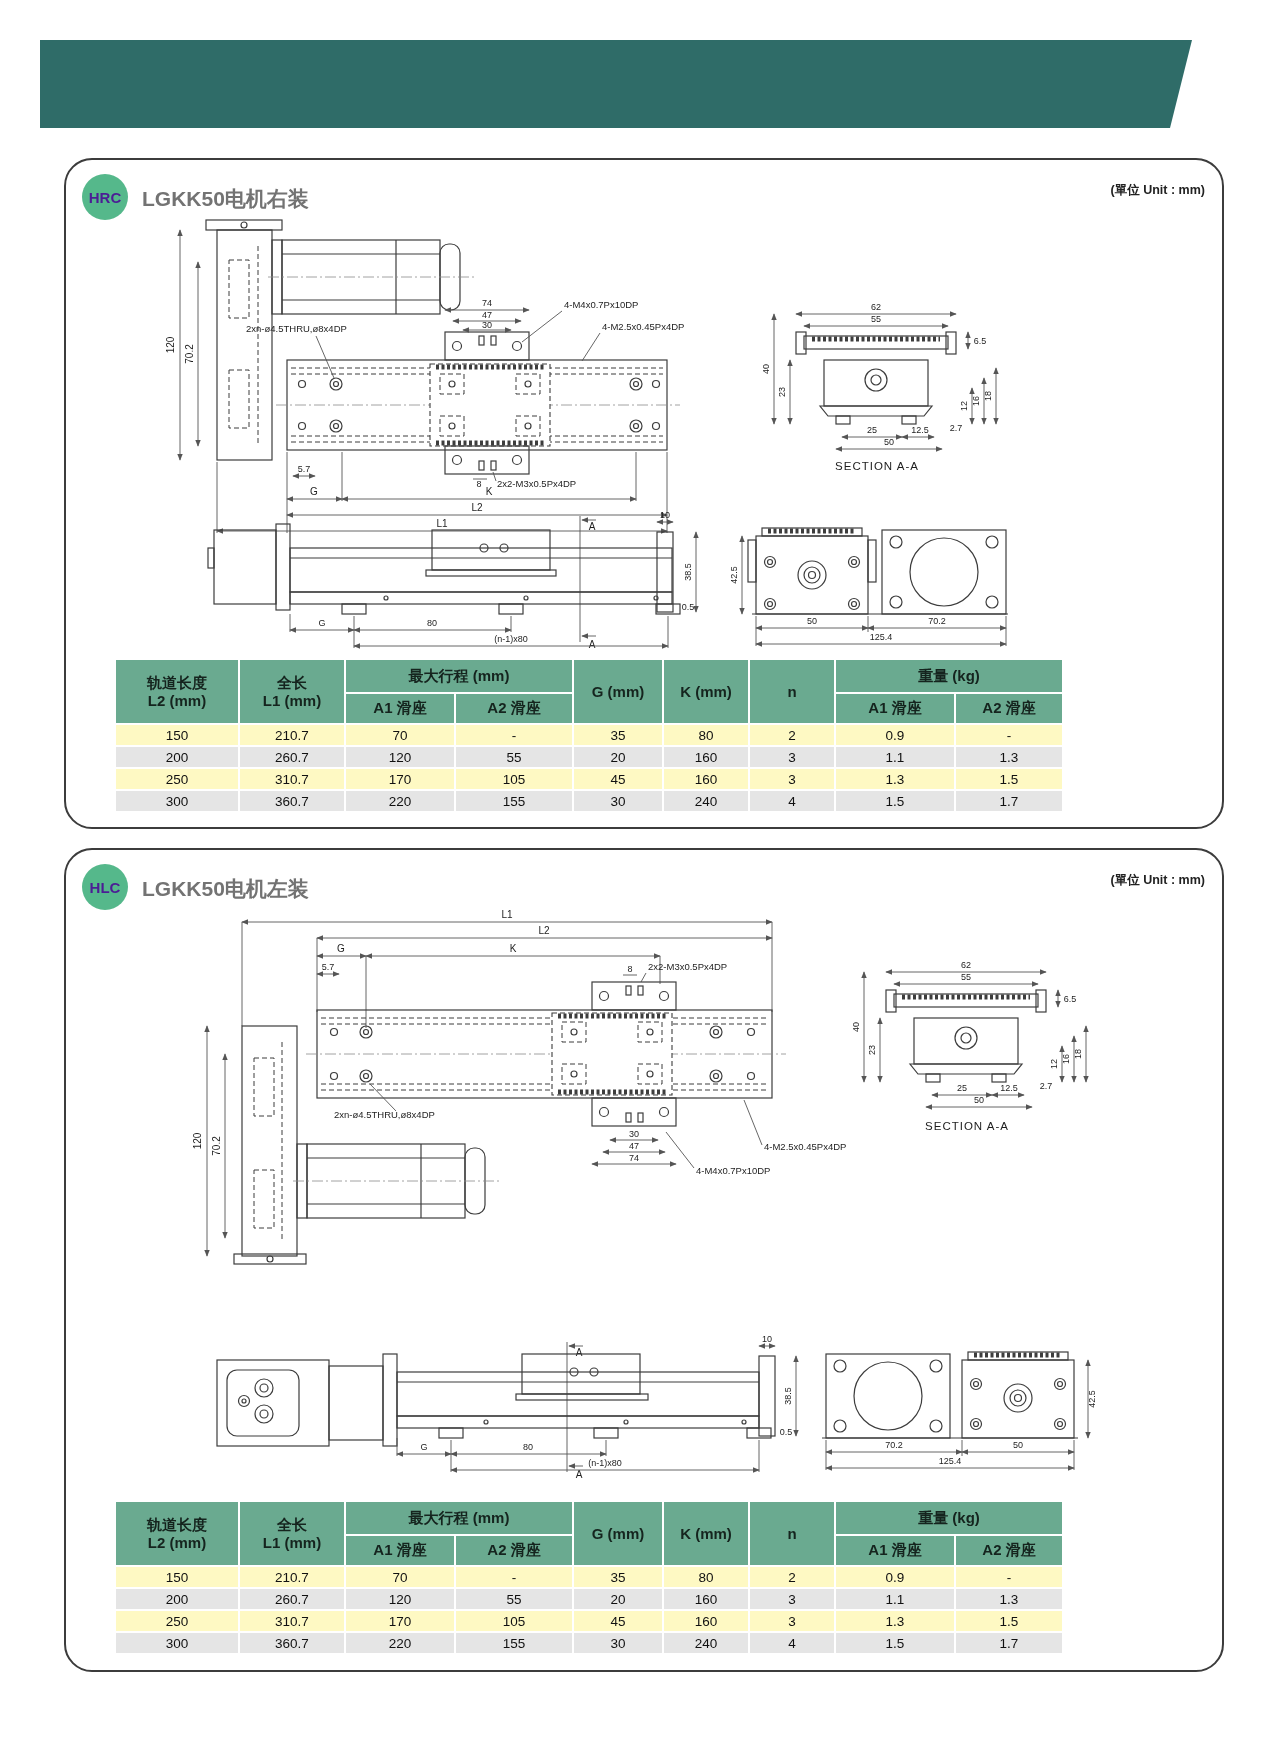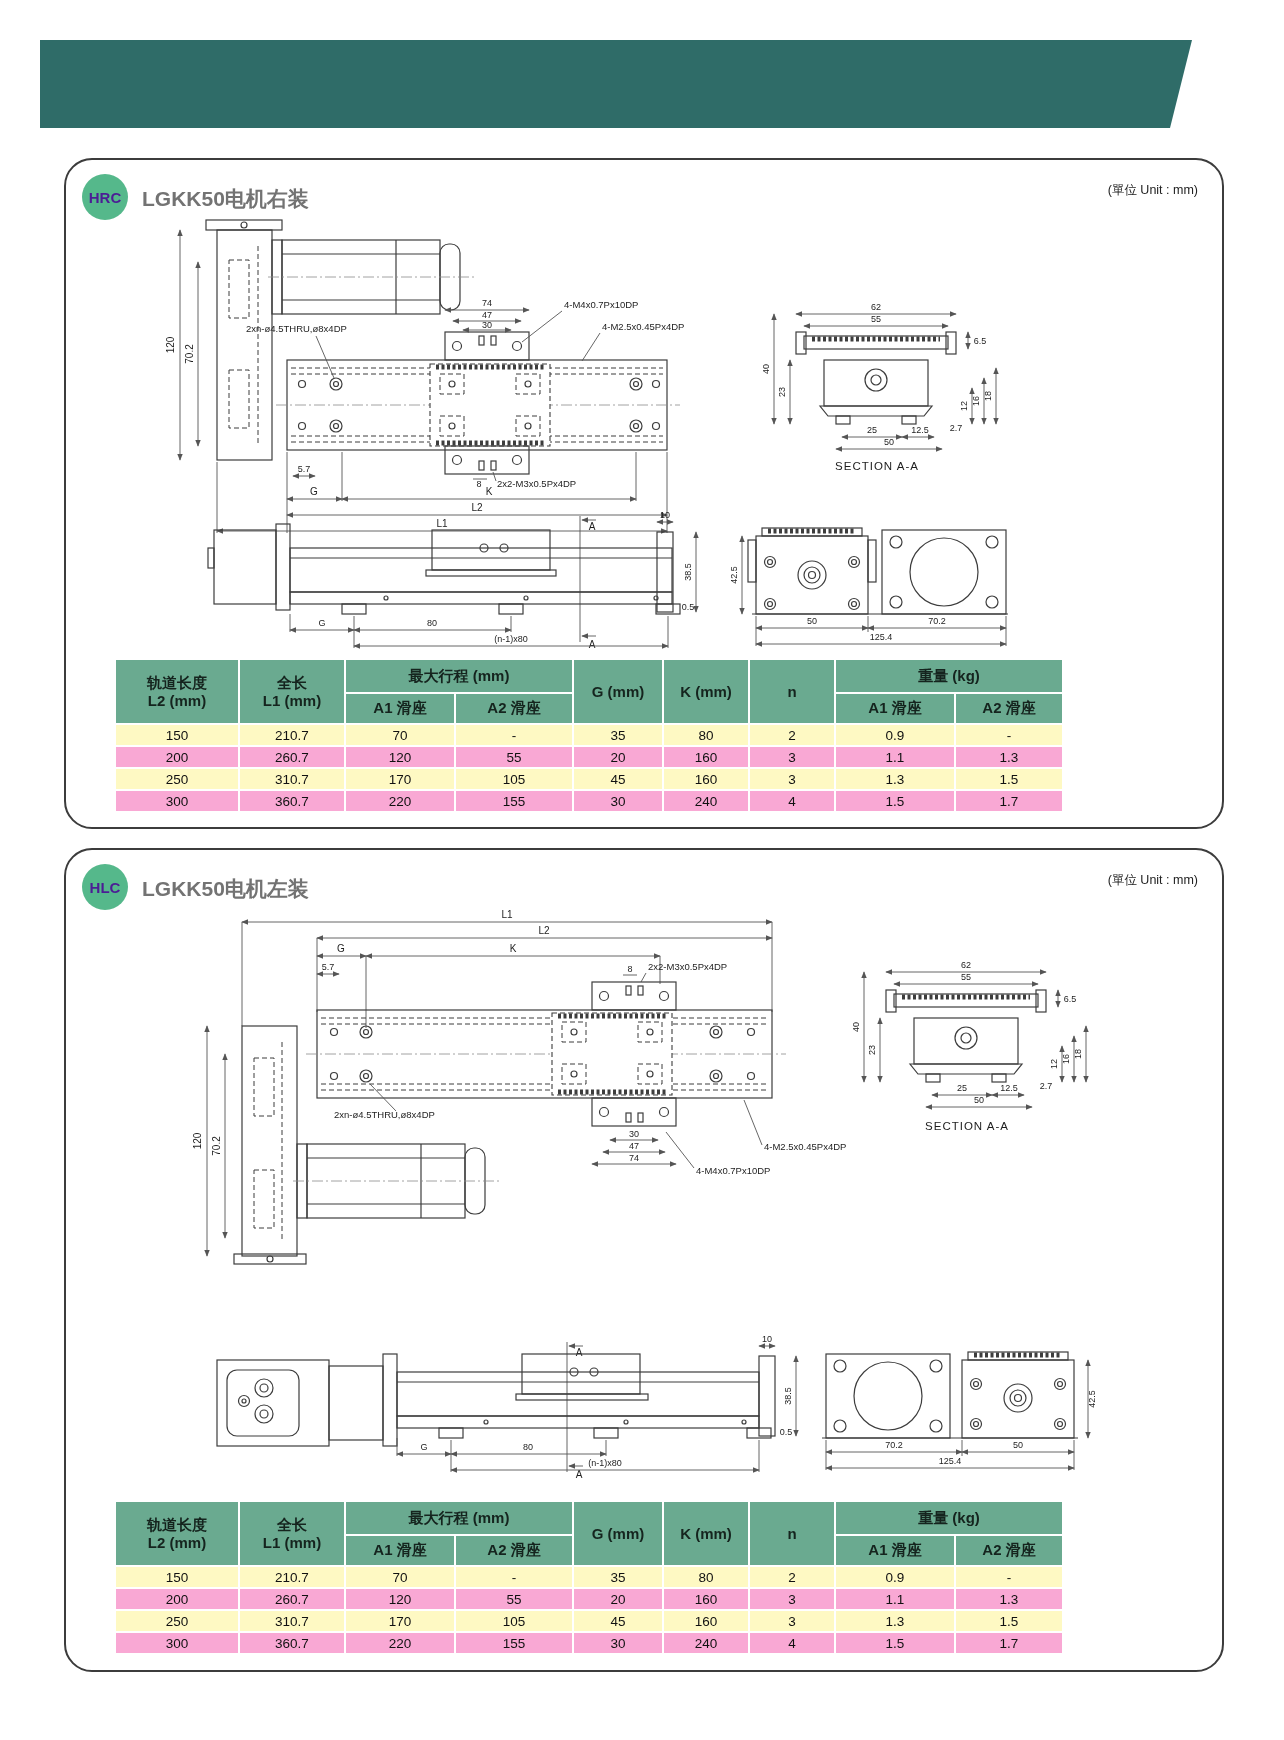--- a/index.html
+++ b/index.html
@@ -7,21 +7,21 @@
        font-family:"Liberation Sans","DejaVu Sans",sans-serif;color:#1b1b1b;}
   .banner{position:absolute;left:40px;top:40px;width:1152px;height:88px;background:#2f6c68;
           clip-path:polygon(0 0,100% 0,calc(100% - 22px) 100%,0 100%);}
   .card{position:absolute;left:64px;width:1156px;border:2px solid #3c3c3c;border-radius:28px;background:#fff;}
   #card-hrc{top:158px;height:667px;}
   #card-hlc{top:848px;height:820px;}
   .badge{position:absolute;left:16px;top:14px;width:46px;height:46px;border-radius:50%;
          background:#55b88b;color:#4c1d95;display:flex;align-items:center;justify-content:center;
          font-weight:bold;font-size:15px;}
   .card-title{position:absolute;left:76px;top:25px;font-size:21px;font-weight:bold;color:#737373;}
-  .unit{position:absolute;right:24px;top:22px;font-size:12.5px;font-weight:normal;color:#222;text-align:center;}
+  .unit{position:absolute;right:17px;top:22px;font-size:12.5px;font-weight:bold;color:#222;text-align:center;}
   svg.draw{position:absolute;left:30px;top:58px;}
   
   .ln{fill:none;stroke:#3d3d3d;stroke-width:1.2;}
   .dsh{fill:none;stroke:#3d3d3d;stroke-width:1;stroke-dasharray:5 3;}
   .dshw{fill:#fff;stroke:#3d3d3d;stroke-width:1.1;stroke-dasharray:5 3;}
   .cl{fill:none;stroke:#8a8a8a;stroke-width:.8;stroke-dasharray:11 3 2 3;}
   .dim{fill:none;stroke:#555;stroke-width:.9;}
   .dima{fill:none;stroke:#555;stroke-width:.9;marker-start:url(#ar);marker-end:url(#ar);}
   .teeth{fill:none;stroke:#3d3d3d;stroke-width:5;stroke-dasharray:3 2.5;}
   .t{font-size:10px;fill:#1d1d1d;text-anchor:middle;}
@@ -30,21 +30,21 @@
   .cap{font-size:11.5px;fill:#1d1d1d;text-anchor:middle;letter-spacing:1px;}
   
   .spec{position:absolute;left:48px;border-collapse:separate;border-spacing:2px;table-layout:fixed;}
   #card-hrc .spec{top:498px;}
   #card-hlc .spec{top:650px;}
   .spec th{background:#6aaa90;font-weight:bold;font-size:15px;text-align:center;color:#15241e;padding:1px 2px;}
   .spec thead tr:first-child th{height:30px;}
   .spec thead tr:last-child th{height:27px;margin-top:44px;}
   .spec td{text-align:center;font-size:13.5px;height:20px;padding:0 2px;color:#111;}
   .spec tr.g td{background:#fef9c3;}
-  .spec tr.w td{background:#f9a8d4;text-align:center;}
+  .spec tr.w td{background:#e5e5e5;text-align:center;}
   .h2l{line-height:1.15;}
 </style>
 </head>
 <body>
 
 <div class="banner"></div>
 
 <div class="card" id="card-hrc">
   <div class="badge">HRC</div>
   <div class="card-title">LGKK50电机右装</div>

